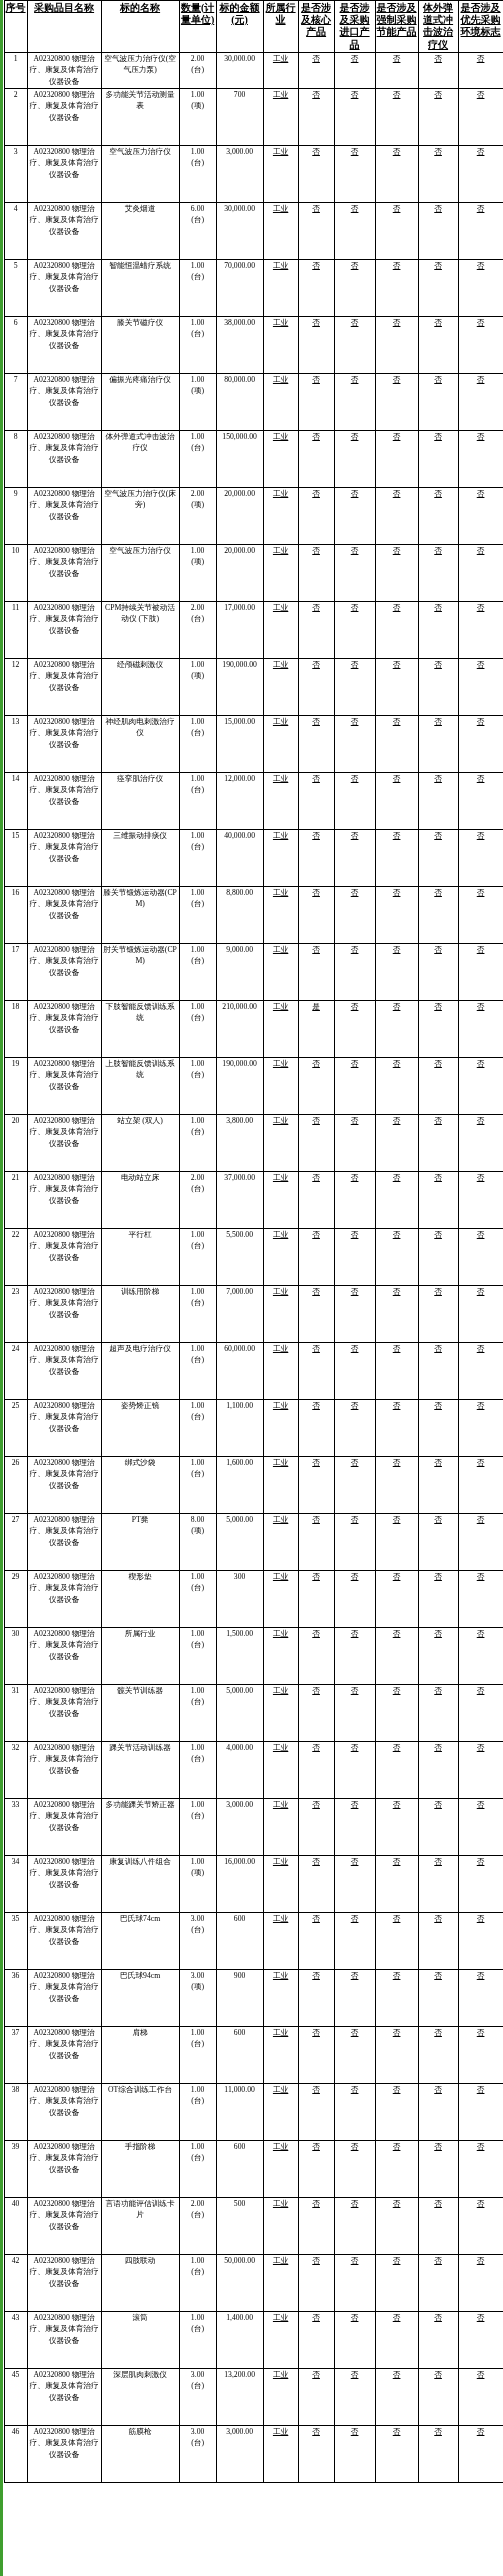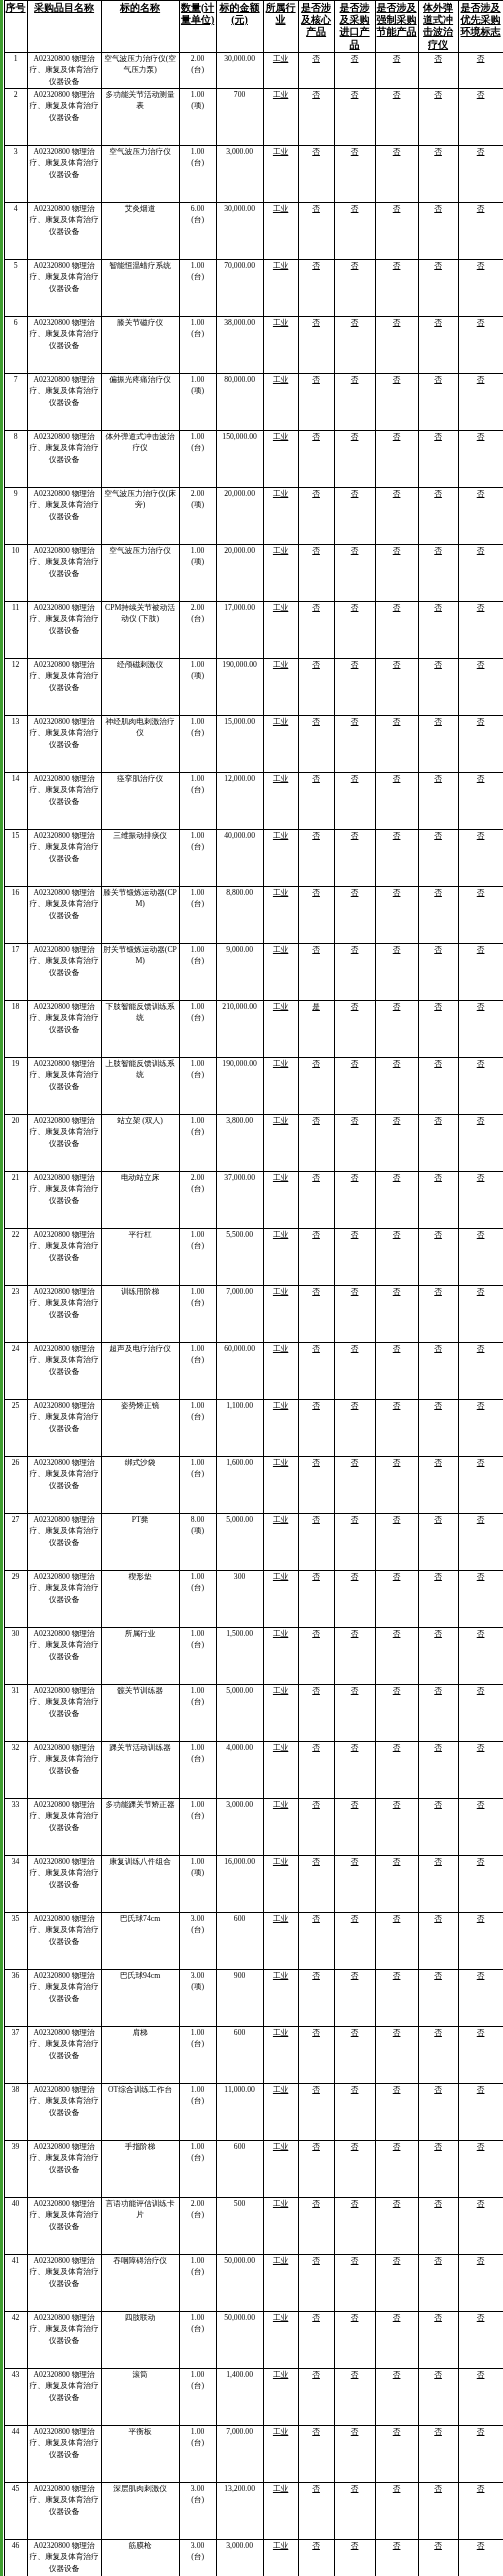--- a/index.html
+++ b/index.html
@@ -620,68 +620,40 @@
 (台)</td>
           <td>500</td>
           <td><span class="u">工业</span></td>
           <td><span class="u">否</span></td>
           <td><span class="u">否</span></td>
           <td><span class="u">否</span></td>
           <td><span class="u">否</span></td>
           <td><span class="u">否</span></td>
         </tr>
         <tr class="body-row">
-          <td>41</td>
-          <td>A02320800 物理治疗、康复及体育治疗仪器设备</td>
-          <td>吞咽障碍治疗仪</td>
+          <td>42</td>
+          <td>A02320800 物理治疗、康复及体育治疗仪器设备</td>
+          <td>四肢联动</td>
           <td class="qty-cell">1.00
 (台)</td>
           <td>50,000.00</td>
           <td><span class="u">工业</span></td>
           <td><span class="u">否</span></td>
           <td><span class="u">否</span></td>
           <td><span class="u">否</span></td>
           <td><span class="u">否</span></td>
           <td><span class="u">否</span></td>
         </tr>
         <tr class="body-row">
-          <td>42</td>
-          <td>A02320800 物理治疗、康复及体育治疗仪器设备</td>
-          <td>四肢联动</td>
-          <td class="qty-cell">1.00
-(台)</td>
-          <td>50,000.00</td>
-          <td><span class="u">工业</span></td>
-          <td><span class="u">否</span></td>
-          <td><span class="u">否</span></td>
-          <td><span class="u">否</span></td>
-          <td><span class="u">否</span></td>
-          <td><span class="u">否</span></td>
-        </tr>
-        <tr class="body-row">
           <td>43</td>
           <td>A02320800 物理治疗、康复及体育治疗仪器设备</td>
           <td>滚筒</td>
           <td class="qty-cell">1.00
 (台)</td>
           <td>1,400.00</td>
-          <td><span class="u">工业</span></td>
-          <td><span class="u">否</span></td>
-          <td><span class="u">否</span></td>
-          <td><span class="u">否</span></td>
-          <td><span class="u">否</span></td>
-          <td><span class="u">否</span></td>
-        </tr>
-        <tr class="body-row">
-          <td>44</td>
-          <td>A02320800 物理治疗、康复及体育治疗仪器设备</td>
-          <td>平衡板</td>
-          <td class="qty-cell">1.00
-(台)</td>
-          <td>7,000.00</td>
           <td><span class="u">工业</span></td>
           <td><span class="u">否</span></td>
           <td><span class="u">否</span></td>
           <td><span class="u">否</span></td>
           <td><span class="u">否</span></td>
           <td><span class="u">否</span></td>
         </tr>
         <tr class="body-row">
           <td>45</td>
           <td>A02320800 物理治疗、康复及体育治疗仪器设备</td>

